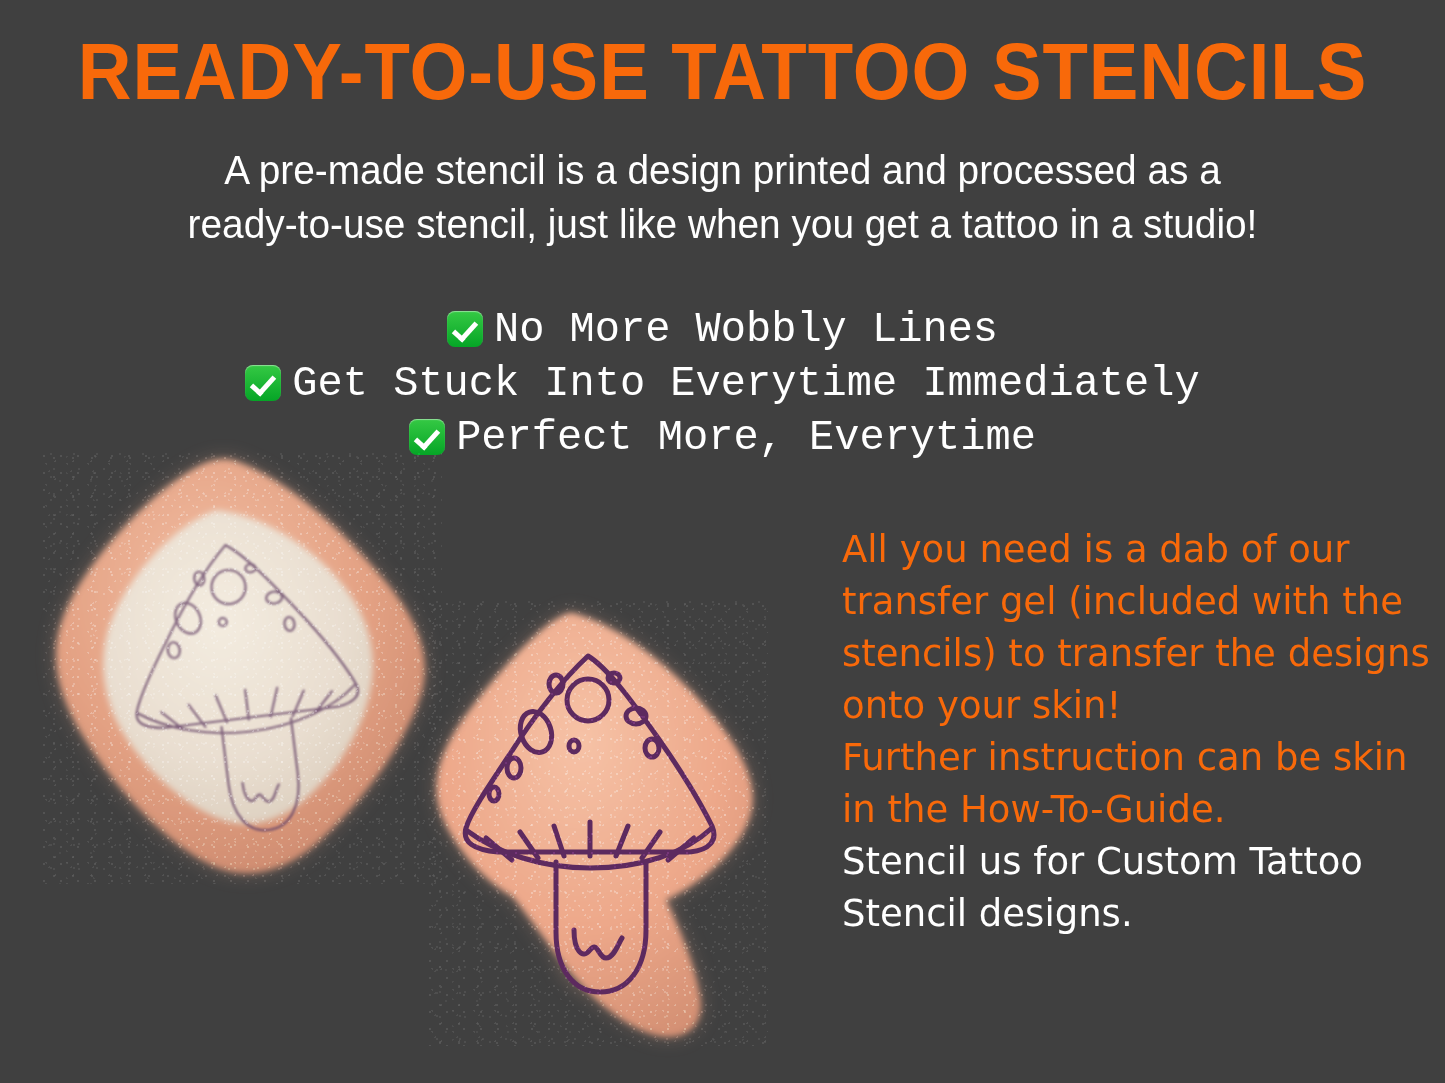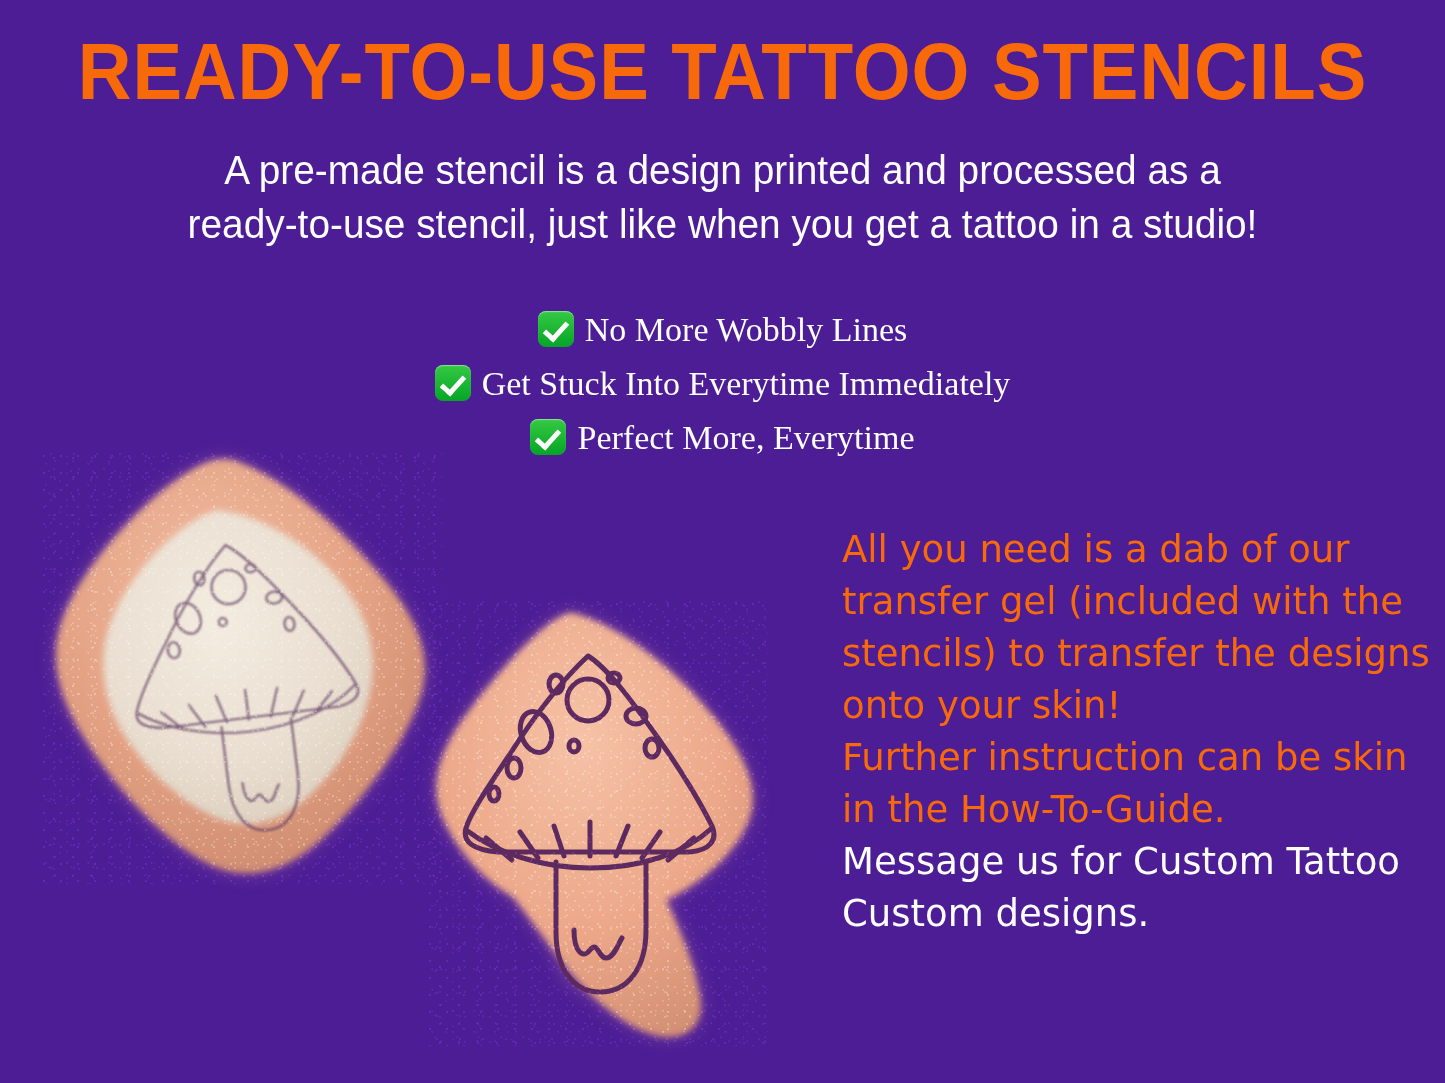--- a/index.html
+++ b/index.html
@@ -5,21 +5,21 @@
 <style>
   html, body {
     margin: 0;
     padding: 0;
     background: #000000;
   }
   #canvas {
     position: relative;
     width: 1445px;
     height: 1083px;
-    background: #4c1d95;
+    background: #404040;
     overflow: hidden;
     font-family: "Liberation Sans", "DejaVu Sans", sans-serif;
   }
 
   
   .headline {
     position: absolute;
     left: 0;
     top: 32px;
     width: 1445px;
@@ -82,22 +82,22 @@
     left: 11px;
     top: 6px;
     width: 9px;
     height: 19px;
     border: solid #ffffff;
     border-width: 0 5px 5px 0;
     transform: rotate(42deg);
   }
   .benefit-label {
     color: #ffffff;
-    font-family: Liberation Serif, serif;
-    font-size: 34px;
+    font-family: Liberation Mono, monospace;
+    font-size: 42px;
     font-weight: 400;
     letter-spacing: 0px;
   }
 
   
   .right-copy {
     position: absolute;
     right: 13px;
     top: 524px;
     width: 590px;
@@ -344,16 +344,16 @@
                    C 186 358 190 344 194 338"></path>
         </g>
       </svg>
     </div>
     <div class="grain"></div>
   </div>
 
   <div class="right-copy">
     <p class="copy-orange">All you need is a dab of our transfer gel (included with the stencils) to transfer the designs onto your skin!</p>
     <p class="copy-orange">Further instruction can be skin in the How-To-Guide.</p>
-    <p class="copy-white">Message us for Custom Tattoo Custom designs.</p>
+    <p class="copy-white">Stencil us for Custom Tattoo Stencil designs.</p>
   </div>
 
 </div>
 
 </body></html>

